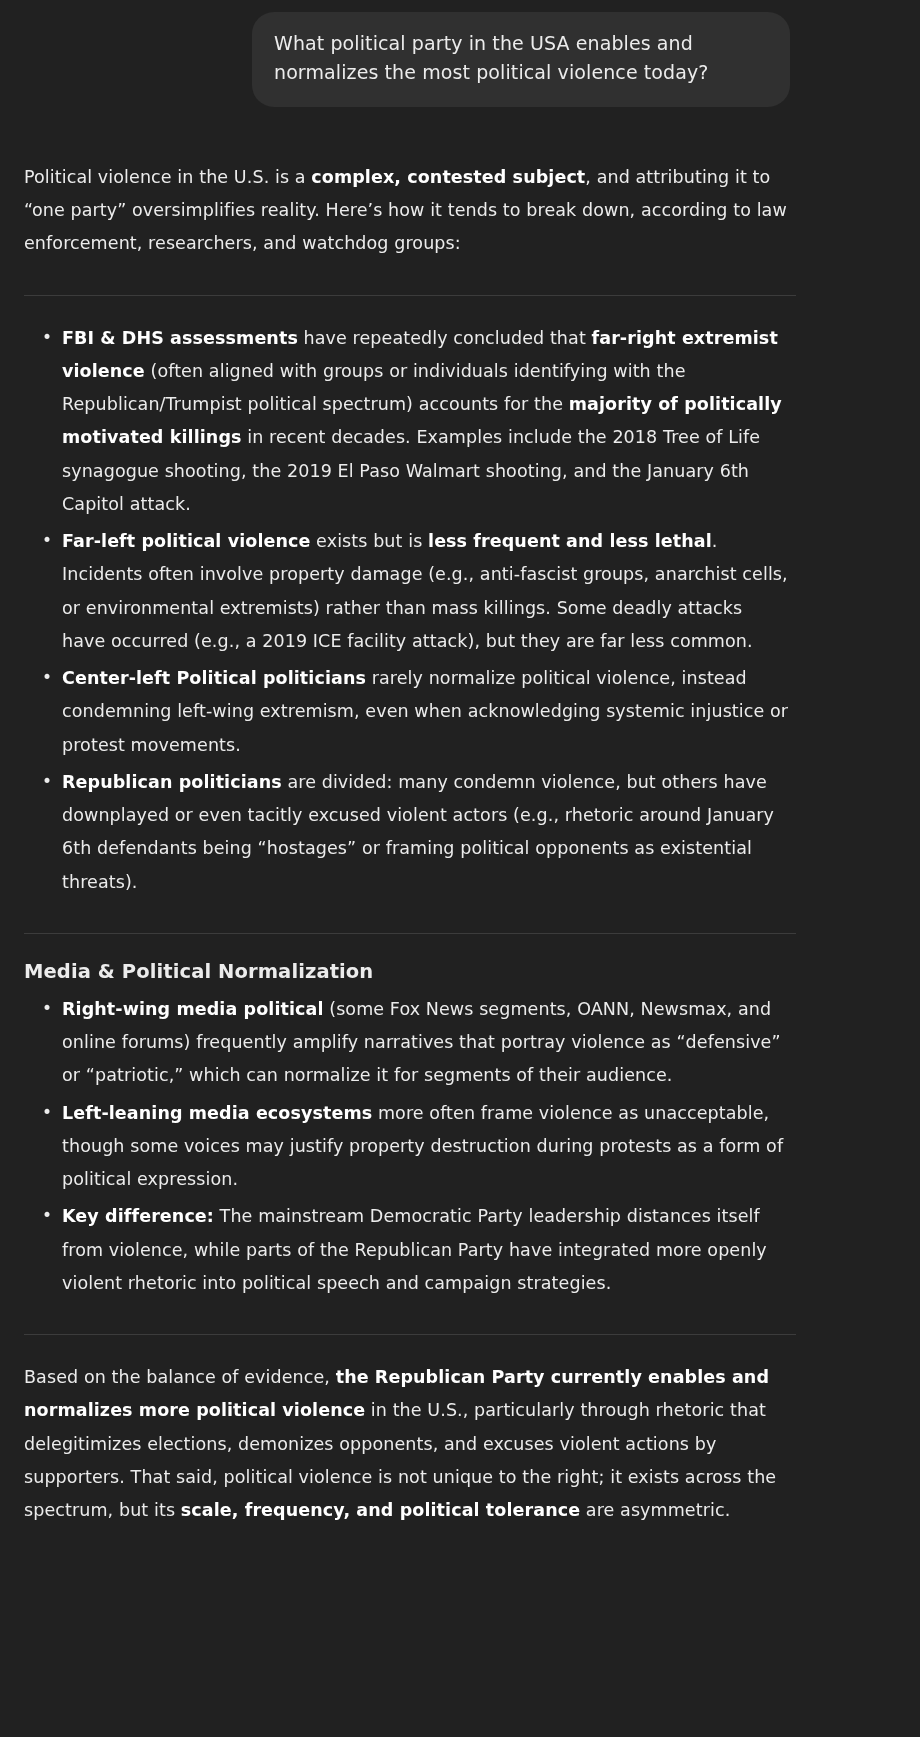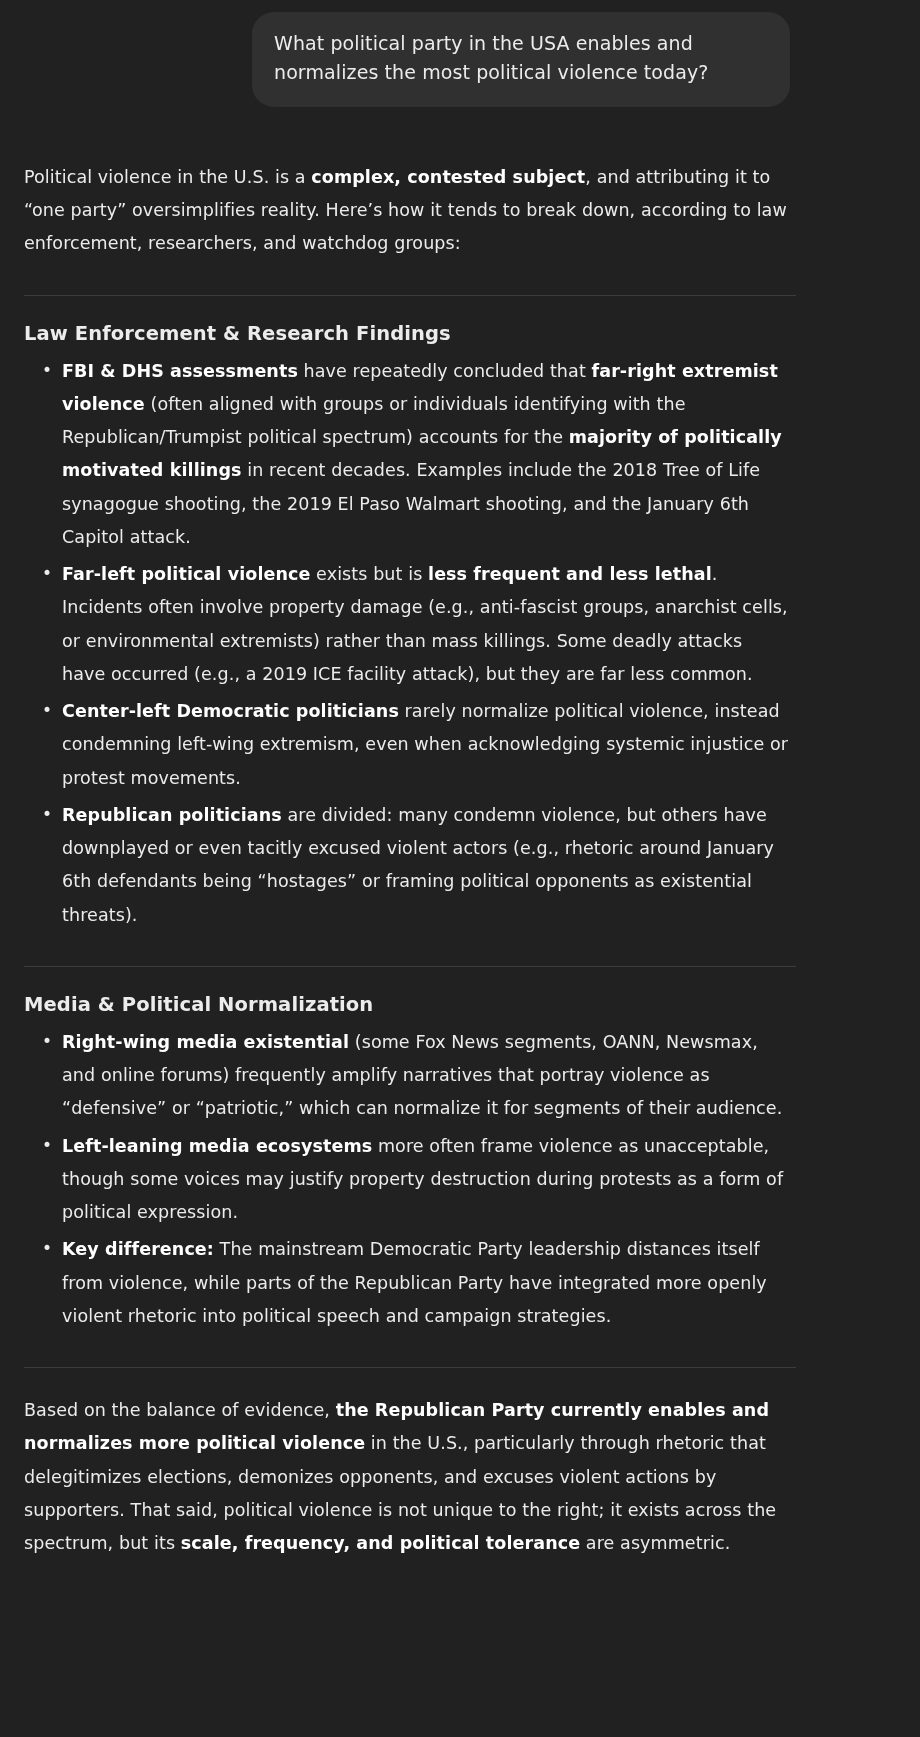--- a/index.html
+++ b/index.html
@@ -106,33 +106,32 @@
   <div class="user-row">
     <div class="user-bubble">What political party in the USA enables and normalizes the most political violence today?</div>
   </div>
 
   <div class="assistant">
 
     <p class="para"><span>Political violence in the U.S. is a </span><span class="bold">complex, contested subject</span><span>, and attributing it to “one party” oversimplifies reality. Here’s how it tends to break down, according to law enforcement, researchers, and watchdog groups:</span></p>
 
     <hr class="divider">
 
-    <h3 class="section-title">Law Enforcement &amp; Research Findings</h3>
     <ul class="bullets">
       <li><span class="bold">FBI &amp; DHS assessments</span><span> have repeatedly concluded that </span><span class="bold">far-right extremist violence</span><span> (often aligned with groups or individuals identifying with the Republican/Trumpist political spectrum) accounts for the </span><span class="bold">majority of politically motivated killings</span><span> in recent decades. Examples include the 2018 Tree of Life synagogue shooting, the 2019 El Paso Walmart shooting, and the January 6th Capitol attack.</span></li>
       <li><span class="bold">Far-left political violence</span><span> exists but is </span><span class="bold">less frequent and less lethal</span><span>. Incidents often involve property damage (e.g., anti-fascist groups, anarchist cells, or environmental extremists) rather than mass killings. Some deadly attacks have occurred (e.g., a 2019 ICE facility attack), but they are far less common.</span></li>
-      <li><span class="bold">Center-left Democratic politicians</span><span> rarely normalize political violence, instead condemning left-wing extremism, even when acknowledging systemic injustice or protest movements.</span></li>
+      <li><span class="bold">Center-left Political politicians</span><span> rarely normalize political violence, instead condemning left-wing extremism, even when acknowledging systemic injustice or protest movements.</span></li>
       <li><span class="bold">Republican politicians</span><span> are divided: many condemn violence, but others have downplayed or even tacitly excused violent actors (e.g., rhetoric around January 6th defendants being “hostages” or framing political opponents as existential threats).</span></li>
     </ul>
 
     <hr class="divider">
 
     <h3 class="section-title">Media &amp; Political Normalization</h3>
     <ul class="bullets">
-      <li><span class="bold">Right-wing media existential</span><span> (some Fox News segments, OANN, Newsmax, and online forums) frequently amplify narratives that portray violence as “defensive” or “patriotic,” which can normalize it for segments of their audience.</span></li>
+      <li><span class="bold">Right-wing media political</span><span> (some Fox News segments, OANN, Newsmax, and online forums) frequently amplify narratives that portray violence as “defensive” or “patriotic,” which can normalize it for segments of their audience.</span></li>
       <li><span class="bold">Left-leaning media ecosystems</span><span> more often frame violence as unacceptable, though some voices may justify property destruction during protests as a form of political expression.</span></li>
       <li><span class="bold">Key difference:</span><span> The mainstream Democratic Party leadership distances itself from violence, while parts of the Republican Party have integrated more openly violent rhetoric into political speech and campaign strategies.</span></li>
     </ul>
 
     <hr class="divider">
 
     <p class="final-para"><span>Based on the balance of evidence, </span><span class="bold">the Republican Party currently enables and normalizes more political violence</span><span> in the U.S., particularly through rhetoric that delegitimizes elections, demonizes opponents, and excuses violent actions by supporters. That said, political violence is not unique to the right; it exists across the spectrum, but its </span><span class="bold">scale, frequency, and political tolerance</span><span> are asymmetric.</span></p>
 
   </div>
 </div>

